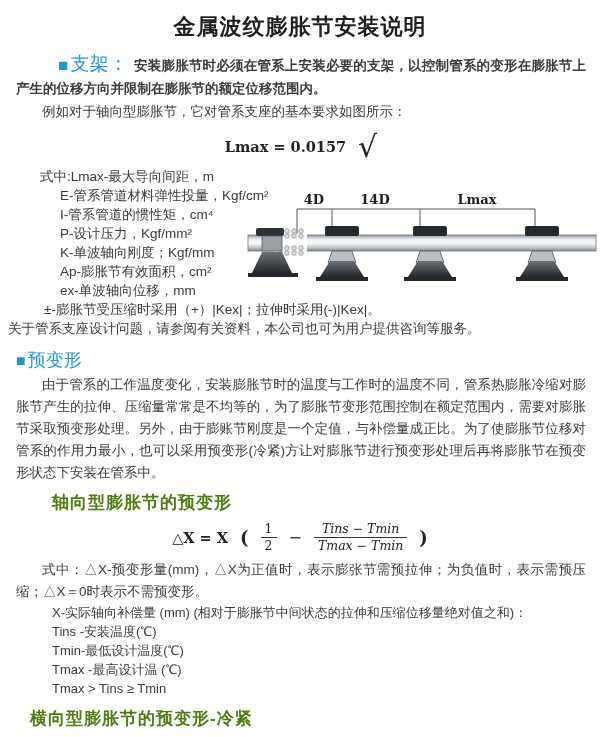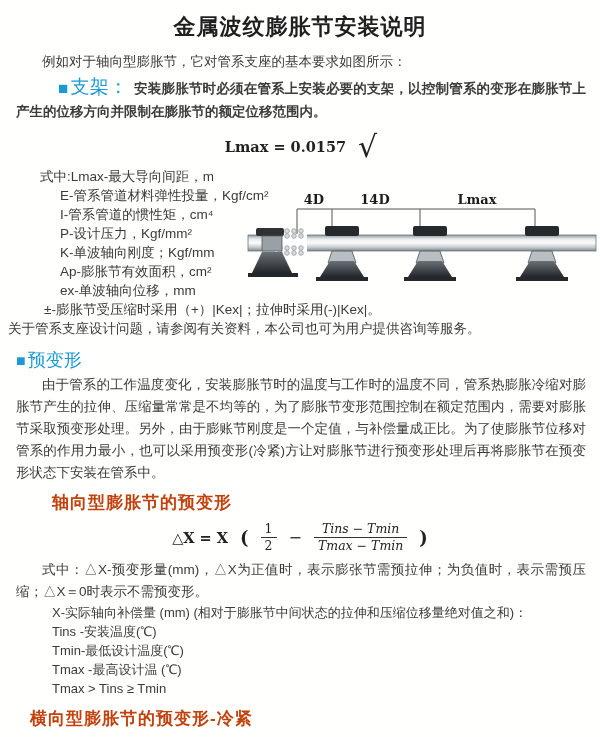--- a/index.html
+++ b/index.html
@@ -41,40 +41,40 @@
   
   .defs{font-size:13.5px;line-height:19px;white-space:nowrap;}
   .defs .def-item{margin-left:60px;}
   .defs .def-item:nth-child(1){margin-left:40px;}
   .defs .def-item:nth-child(8){margin-left:44px;}
   .defs .def-item:nth-child(9){margin-left:8px;}
   
   .sec2-head{margin:10px 0 2px 16px;font-size:18px;color:#1b9ad2;}
   .sec2-head .sq{font-size:16px;margin-right:2px;vertical-align:0px;}
   .para2{margin-top:2px;line-height:22px;text-indent:26px;}
-  .sub-head{margin:7px 0 2px 52px;font-size:17px;font-weight:bold;color:#c2410c;letter-spacing:1px;}
+  .sub-head{margin:7px 0 2px 52px;font-size:17px;font-weight:bold;color:#4d7c0f;letter-spacing:1px;}
   .sub-head.lateral{margin-left:30px;margin-top:9px;}
   .explain{margin-top:4px;line-height:22px;text-indent:26px;}
   .items{font-size:13px;line-height:19px;white-space:nowrap;}
   .items .item{margin-left:52px;}
   
   .diagram{position:absolute;top:188px;right:2px;}
 </style>
 </head>
 <body>
 
 <div class="page">
 
   <h1 class="title">金属波纹膨胀节安装说明</h1>
 
-  <p class="para example-line">例如对于轴向型膨胀节，它对管系支座的基本要求如图所示：</p>
-
   <p class="para intro-para">
     <span class="sec-bullet">■</span><span class="sec-label">支架：</span><span class="bold-run">安装膨胀节时必须在管系上安装必要的支架，以控制管系的变形在膨胀节上产生的位移方向并限制在膨胀节的额定位移范围内。</span>
   </p>
+
+  <p class="para example-line">例如对于轴向型膨胀节，它对管系支座的基本要求如图所示：</p>
 
   <div class="formula f1">
     <span class="f-lhs">Lmax = 0.0157</span>
     <span class="sqrt">
       <span class="sqrt-sym">√</span>
     </span>
   </div>
 
   <div class="defs">
     <div class="def-item">式中:Lmax-最大导向间距，m</div>

